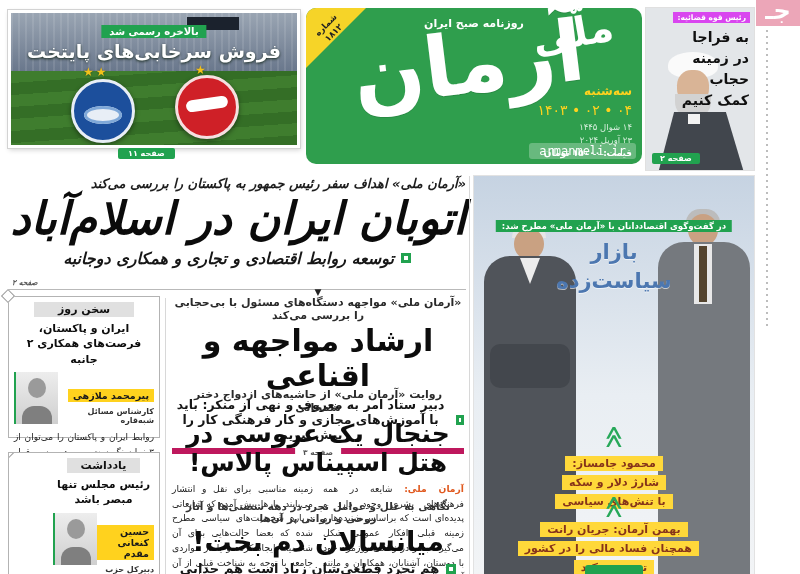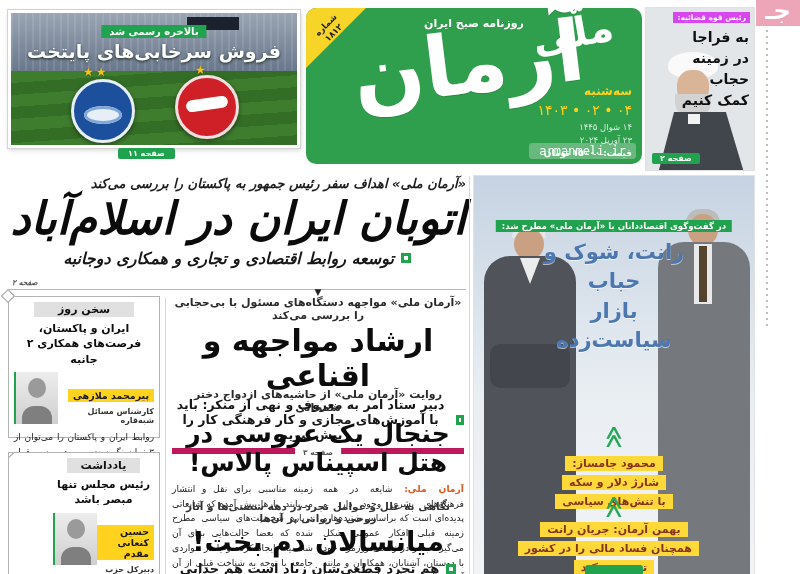--- a/index.html
+++ b/index.html
@@ -324,21 +324,20 @@
     </div>
     <div class="man" id="man-right">
       <div class="hair"></div>
       <div class="head"></div>
       <div class="torso"></div>
       <div class="shirt"></div>
       <div class="tie"></div>
     </div>
     <div id="feature-tag">در گفت‌وگوی اقتصاددانان با «آرمان ملی» مطرح شد:</div>
     <div id="feature-headline">
-      <div>رانت، شوک و حباب</div>
       <div>بازار سیاست‌زده</div>
     </div>
     <span class="chev" id="chev-1">≫</span>
     <div class="quote" id="quote-1">
       <div>محمود جامساز:</div><br>
       <div>شارژ دلار و سکه</div><br>
       <div>با تنش‌های سیاسی</div>
     </div>
     <span class="chev" id="chev-2">≫</span>
     <div class="quote" id="quote-2">

